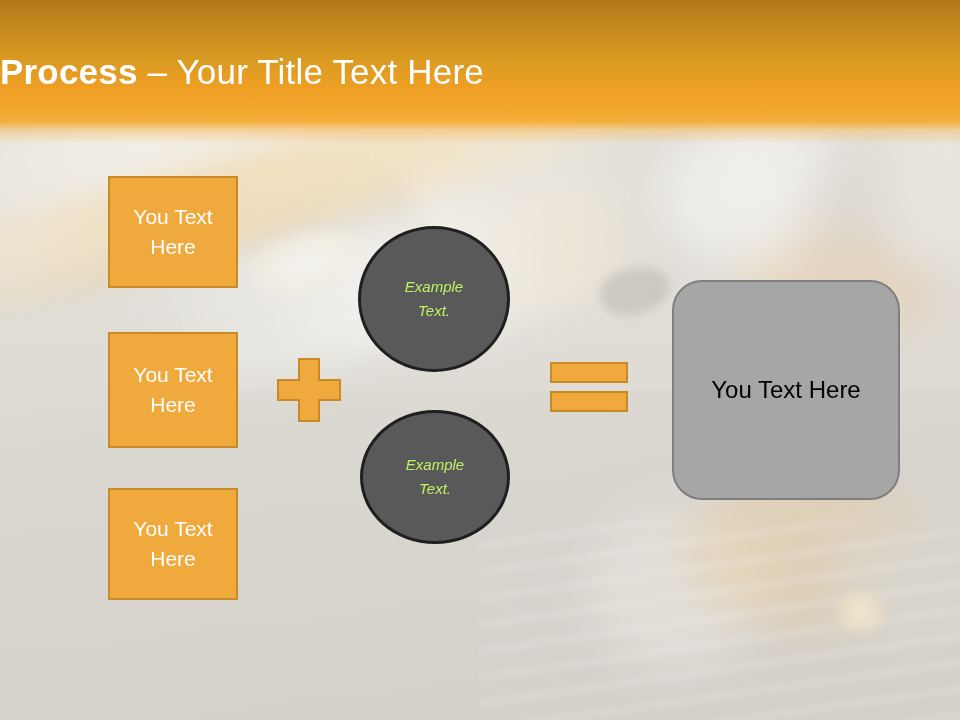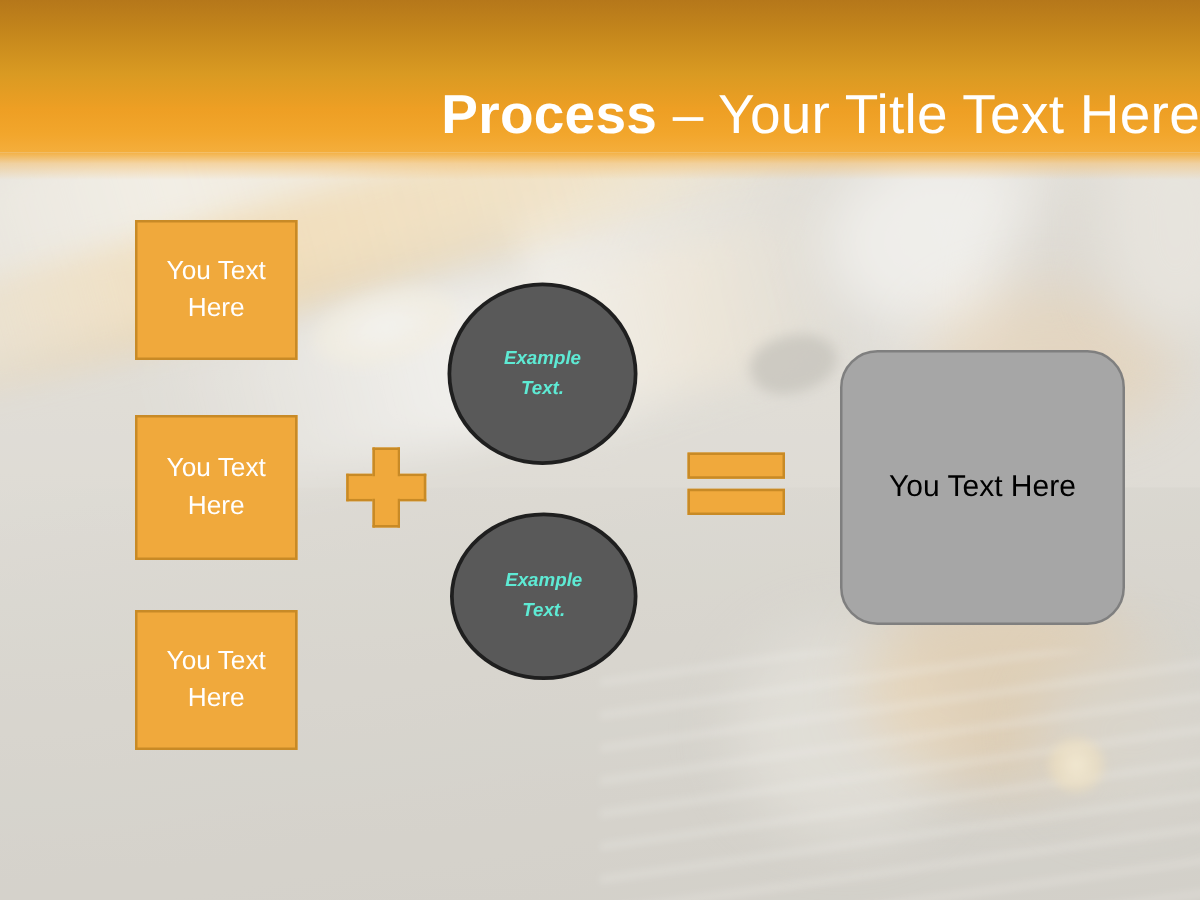--- a/index.html
+++ b/index.html
@@ -153,28 +153,27 @@
     position: absolute;
     left: 0; top: 122px;
     width: 960px; height: 22px;
     background: linear-gradient(180deg, rgba(244,174,60,0.95) 0%, rgba(246,192,110,0.55) 40%, rgba(232,228,220,0.0) 100%);
     z-index: 5;
   }
   .title {
     position: absolute;
     left: 0; top: 50px;
     width: 960px;
-    text-align: right;
+    text-align: left;
     color: #ffffff;
-    font-size: 44px;
+    font-size: 35px;
     line-height: 44px;
     letter-spacing: 0.2px;
     white-space: nowrap;
     z-index: 6;
-    margin-top: 20px;
   }
   .title .strong { font-weight: bold; }
   .title .rest { font-weight: normal; }
 
   
   .obox {
     position: absolute;
     background: #f0a93c;
     border: 2px solid #c88a26;
     box-sizing: border-box;
@@ -191,24 +190,24 @@
   #obox1 { left: 108px; top: 176px; width: 130px; height: 112px; }
   #obox2 { left: 108px; top: 332px; width: 130px; height: 116px; }
   #obox3 { left: 108px; top: 488px; width: 130px; height: 112px; }
 
   .circle {
     position: absolute;
     border-radius: 50%;
     background: #595959;
     border: 3px solid #1f1f1f;
     box-sizing: border-box;
-    color: #5eead4;
+    color: #bef264;
     font-size: 15px;
     line-height: 24px;
-    font-weight: bold;
+    font-weight: normal;
     font-style: italic;
     text-align: center;
     display: flex;
     align-items: center;
     justify-content: center;
     z-index: 10;
   }
   .circle-inner { width: 86px; }
   #circle1 { left: 358px; top: 226px; width: 152px; height: 146px; }
   #circle2 { left: 360px; top: 410px; width: 150px; height: 134px; }

